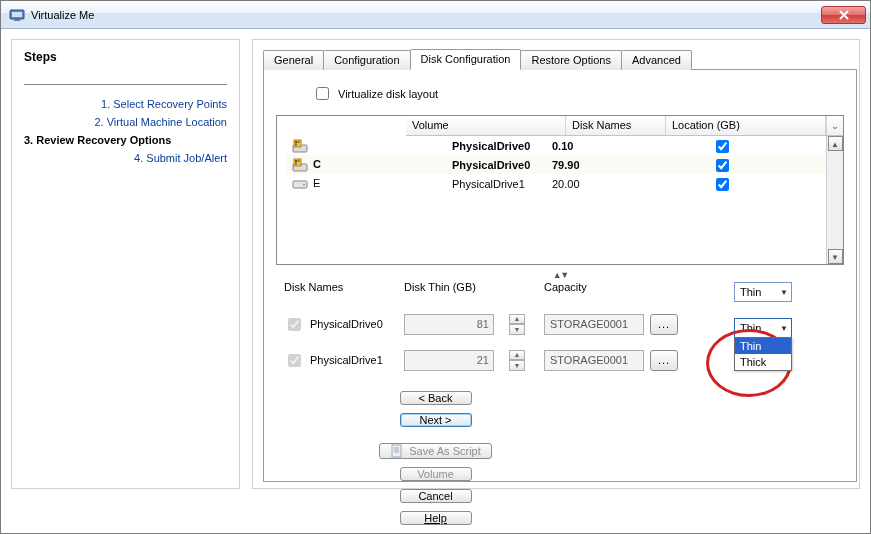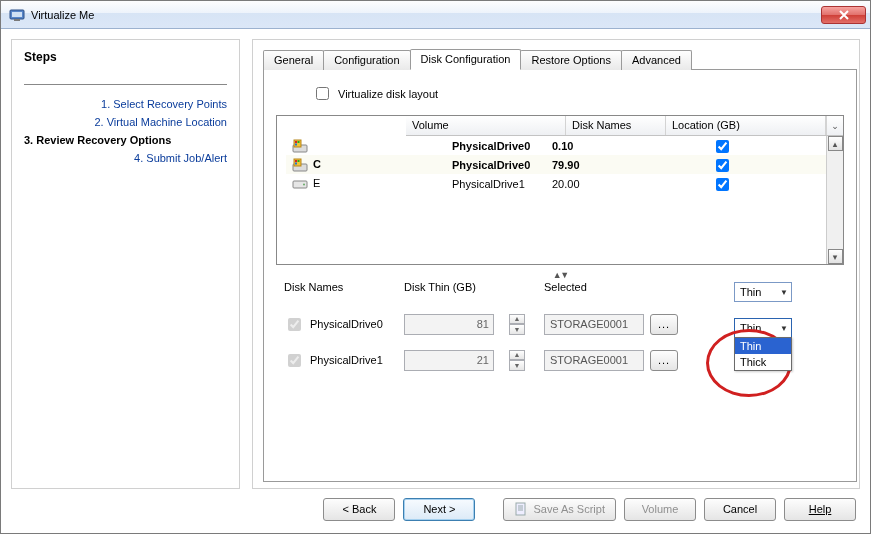--- a/index.html
+++ b/index.html
@@ -54,21 +54,21 @@
   .spinbox .sb { width:16px; height:10.5px; border:1px solid #abadb3; background:linear-gradient(#fefefe,#e6e6e6); font-size:7px; display:flex;align-items:center;justify-content:center;color:#666;}
   .txt { width:100px; height:21px; border:1px solid #abadb3; padding:2px 5px; background:#f3f3f3; color:#555; }
   .browsebtn { width:28px; height:21px; border:1px solid #8c8c8c; border-radius:3px; background:linear-gradient(#fdfdfd,#e5e5e5); display:flex;align-items:center;justify-content:center; letter-spacing:1px; cursor:pointer; }
   .combo { width:58px; height:20px; border:1px solid #7b99c6; background:#fff; display:flex; align-items:center; justify-content:space-between; padding:0 3px 0 5px; cursor:pointer;}
   .combo .arrow { font-size:8px; color:#333;}
   .combo.open { border-color:#2a63b0; }
   .dropdown { position:absolute; border:1px solid #6b6b6b; background:#fff; width:58px; box-shadow:1px 1px 2px rgba(0,0,0,.2); z-index:5; }
   .dropdown .opt { padding:2px 5px; cursor:pointer; }
   .dropdown .opt.sel { background:#2a63d0; color:#fff; }
   .redcircle { position:absolute; border:3px solid #d02020; border-radius:50%/50%; pointer-events:none; }
-  .footer { height:40px; border-top:0; display:flex; align-items:center; justify-content:flex-end; gap:8px; padding:0 14px 8px 14px; }
+  .footer { height:40px; border-top:0; display:flex; align-items:center; justify-content:flex-end; gap:8px; padding:0 14px 8px 14px;flex-direction:column; }
   .btn { min-width:72px; height:23px; border:1px solid #8c8c8c; border-radius:3px; background:linear-gradient(#fdfdfd,#e5e5e5); display:flex;align-items:center;justify-content:center; gap:5px; cursor:pointer; padding:0 10px;}
   .btn.default { border:1px solid #3c7fb1; box-shadow:inset 0 0 0 1px #a5d0ef; background:linear-gradient(#f7fbff,#dceaf7);}
   .btn.disabled { color:#8f8f8f; }
   .btn .ul { text-decoration:underline; }
 </style>
 </head>
 <body>
 
 <div class="window">
   <div class="titlebar">
@@ -202,21 +202,21 @@
                 <div class="spinbox">
                   <input disabled="" value="21" style="">
                   <div class="spinbtns">
                     <div class="sb">▲</div>
                     <div class="sb">▼</div>
                   </div>
                 </div>
               </div>
           </div>
           <div class="lower-col lc-store">
-            <div class="lower-header">Selected</div>
+            <div class="lower-header">Capacity</div>
             <div class="lrow">
                 <input class="txt" disabled="" value="STORAGE0001" style="">
                 <div class="browsebtn">
                   <span>...</span>
                 </div>
               </div>
             <div class="lrow">
                 <input class="txt" disabled="" value="STORAGE0001" style="">
                 <div class="browsebtn">
                   <span>...</span>

